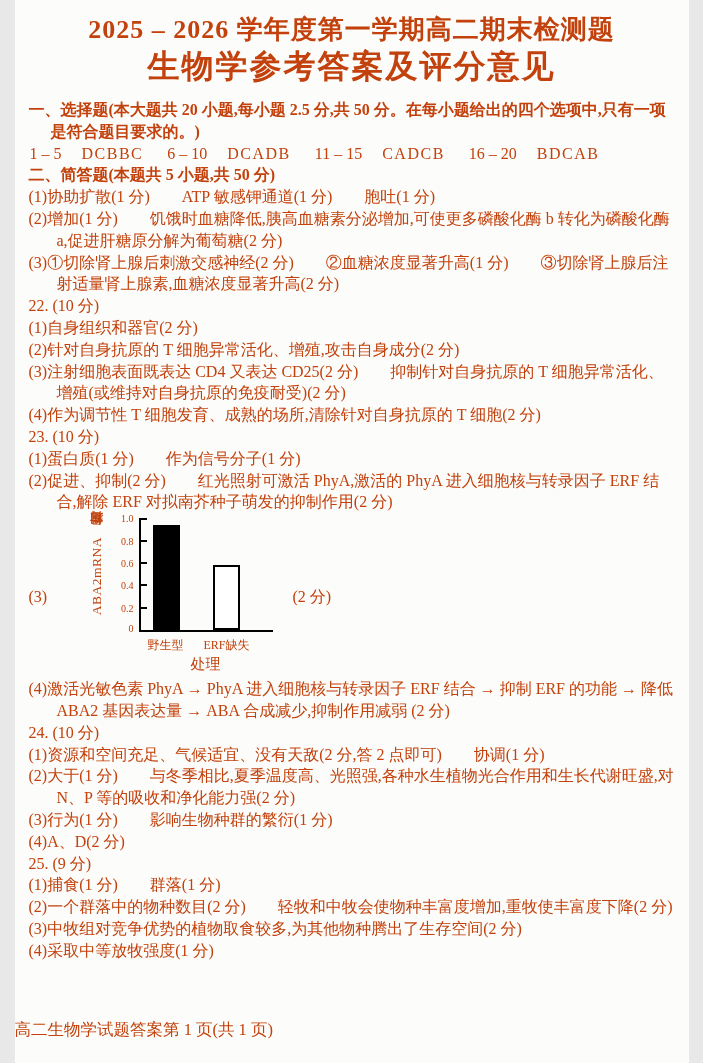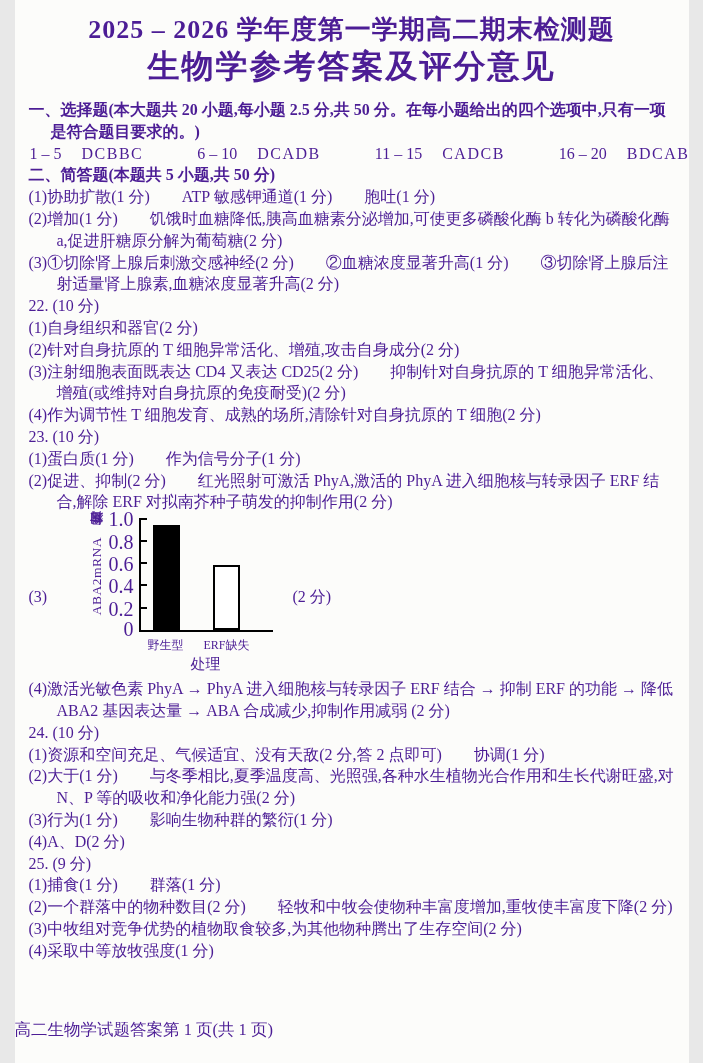--- a/index.html
+++ b/index.html
@@ -2,21 +2,21 @@
 <html><head>
 <meta charset="utf-8">
 <style>
   html, body { margin: 0; padding: 0; background: #e8e8e8; }
   .page {
     position: relative;
     width: 674px;
     height: 1063px;
     margin: 0 auto;
     background: #fcfcfa;
-    color: #4c1d95;
+    color: #c2410c;
     font-family: "Liberation Serif", "DejaVu Serif", serif;
     overflow: hidden;
   }
   .h1 {
     padding-top: 15px;
     text-align: center;
     font-size: 26px;
     font-weight: bold;
     letter-spacing: 1px;
     line-height: 30px;
@@ -34,21 +34,21 @@
     font-size: 16px;
     line-height: 21.8px;
   }
   .para { margin: 0; }
   .bold { font-weight: bold; }
   .hang22 { padding-left: 22px; text-indent: -22px; }
   .hang28 { padding-left: 28px; text-indent: -28px; }
   .answers-row {
     display: flex;
     align-items: flex-start;
-    gap: 54px;
+    gap: 24px;
     padding-left: 1px;
   }
   .ans-group { display: flex; gap: 20px; white-space: nowrap; }
   .ans-letters { letter-spacing: 1.5px; }
 
   
   .chart-row {
     display: flex;
     align-items: center;
     margin: 5px 0 3px 0;
@@ -61,21 +61,21 @@
     display: flex; align-items: center; justify-content: center;
     width: 20px;
   }
   .ylabel {
     writing-mode: vertical-rl;
     transform: rotate(180deg);
     font-size: 13.5px;
     letter-spacing: 0.5px;
     white-space: nowrap;
   }
-  .yticklabels { position: relative; width: 32px; height: 112px; font-size: 20px; }
+  .yticklabels { position: relative; width: 32px; height: 112px; font-size: 10px; }
   .yticklabels span { position: absolute; right: 5px; line-height: 14px; }
   .yt5 { top: -6px; }
   .yt4 { top: calc(20% - 6px); }
   .yt3 { top: calc(40% - 6px); }
   .yt2 { top: calc(60% - 6px); }
   .yt1 { top: calc(80% - 6px); }
   .yt0 { top: calc(100% - 8px); }
   .plot {
     position: relative;
     width: 132px; height: 112px;

